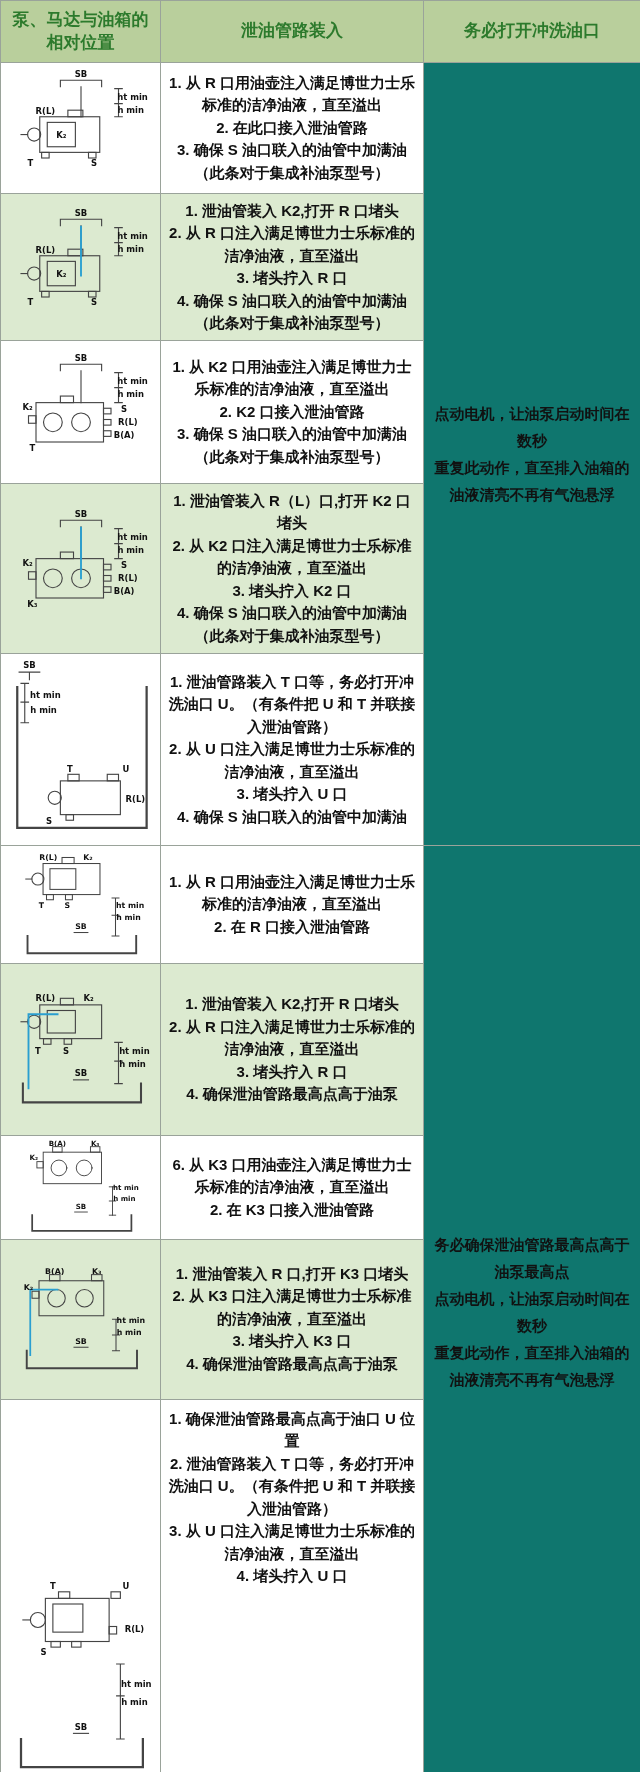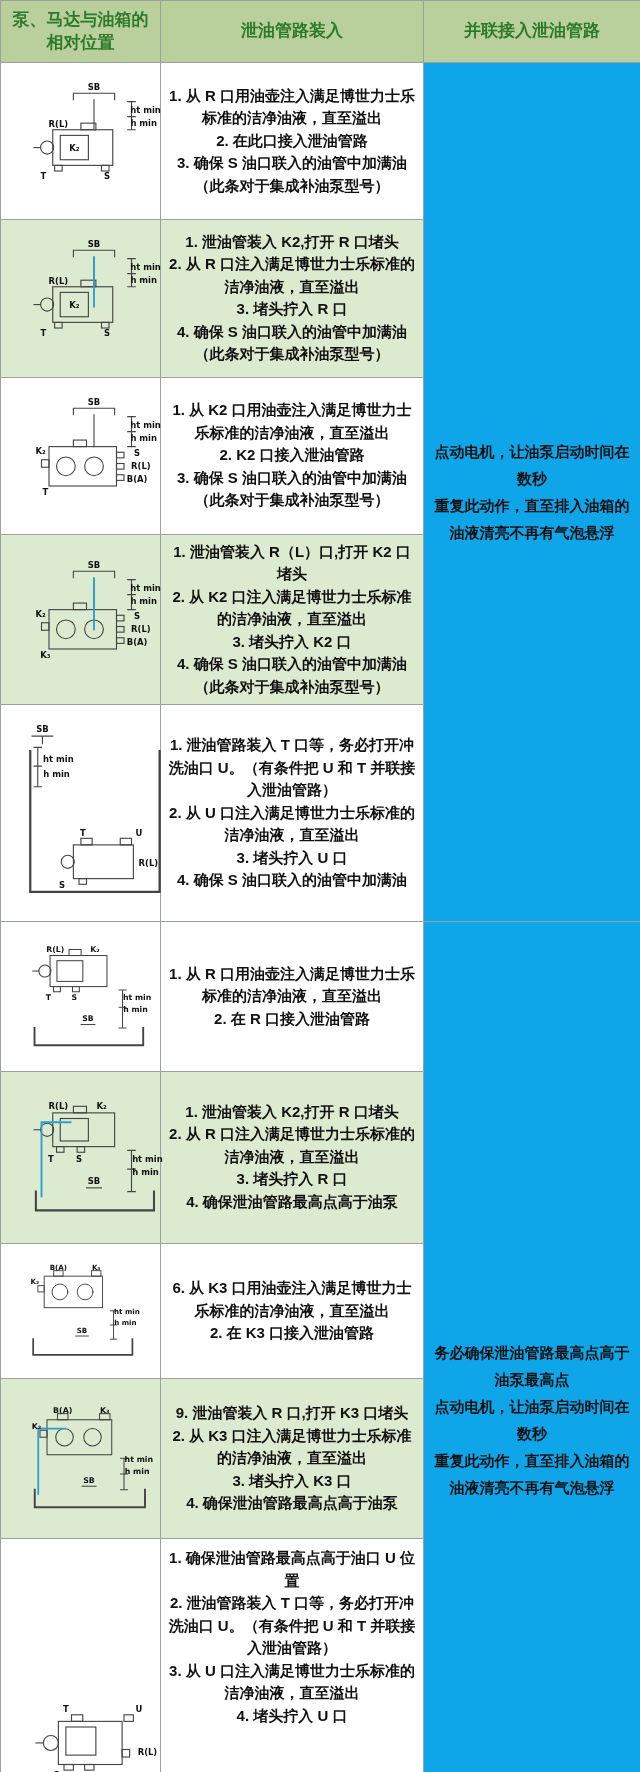--- a/index.html
+++ b/index.html
@@ -19,32 +19,32 @@
   th.hdr{
     background:var(--header-bg);
     color:var(--header-text);
     font-size:17px;font-weight:bold;
     text-align:center;vertical-align:middle;
     height:62px;white-space:pre-line;line-height:1.35;
     padding:2px 4px;
   }
   tr.shaded td{background:var(--shade);}
   td.diagram-cell{
-    vertical-align:middle;padding:18px;
+    text-align:center;vertical-align:middle;padding:2px;
     background:#ffffff;
     margin-left:30px;
   }
   tr.shaded td.diagram-cell{background:var(--shade);}
   td.steps-cell{
     font-size:15px;font-weight:bold;text-align:center;vertical-align:middle;
     white-space:pre-line;line-height:1.5;padding:4px 6px;color:var(--text);
   }
   td.note-cell{
     font-size:15px;font-weight:bold;text-align:center;vertical-align:middle;
-    white-space:pre-line;line-height:1.8;padding:4px 10px;background:#0ea5e9;color:var(--text);
+    white-space:pre-line;line-height:1.8;padding:4px 10px;background:#0f766e;color:var(--text);
   }
   svg.diagram{display:inline-block;}
   svg .dln{fill:none;stroke:var(--stroke);stroke-width:1.2;stroke-linecap:square;}
   svg .hl{fill:none;stroke:var(--hl);stroke-width:2;}
   svg text.dlab{font:bold 9px "DejaVu Sans",sans-serif;fill:var(--text);}
 </style>
 </head>
 <body>
 
 <div class="wrap">
@@ -52,21 +52,21 @@
     <colgroup>
       <col style="width:160px">
         <col style="width:263px">
         <col style="width:217px">
     </colgroup>
     <thead>
       <tr>
         <th class="hdr">泵、马达与油箱的
 相对位置</th>
         <th class="hdr">泄油管路装入</th>
-        <th class="hdr">并联接入泄油管路</th>
+        <th class="hdr">务必打开冲洗油口</th>
       </tr>
     </thead>
     <tbody>
         <tr>
           <td class="diagram-cell" style="height: 131px;"><svg class="diagram" viewBox="0 0 160 124" width="150">
               <g class="dln">
                 <path d="M58,13 H102 M58,13 V20 M102,13 V20"></path>
                 <path d="M80,20 V52"></path>
                 <path d="M116,22 H124 M120,22 V52 M116,38 H124 M116,52 H124"></path>
                 <rect x="36" y="52" width="64" height="38"></rect>
@@ -295,21 +295,21 @@
                 <path d="M116,62 H124 M120,62 V98 M116,80 H124 M116,98 H124"></path>
               </g>
               <path class="hl" d="M54,28 H22 V104"></path>
               <text class="dlab" text-anchor="middle" x="50" y="10">B(A)</text>
               <text class="dlab" text-anchor="middle" x="20" y="28">K₂</text>
               <text class="dlab" text-anchor="middle" x="98" y="10">K₃</text>
               <text class="dlab" text-anchor="middle" x="80" y="90">SB</text>
               <text class="dlab" text-anchor="middle" x="137" y="66">ht min</text>
               <text class="dlab" text-anchor="middle" x="135" y="80">h min</text>
             </svg></td>
-          <td class="steps-cell">9. 泄油管装入 R 口,打开 K3 口堵头
+          <td class="steps-cell">1. 泄油管装入 R 口,打开 K3 口堵头
 2. 从 K3 口注入满足博世力士乐标准的洁净油液，直至溢出
 3. 堵头拧入 K3 口
 4. 确保泄油管路最高点高于油泵</td>
         </tr>
         <tr>
           <td class="diagram-cell" style="height: 380px; vertical-align: bottom;"><svg class="diagram" viewBox="0 0 160 212" width="150">
               <g class="dln">
                 <rect x="42" y="26" width="68" height="46"></rect>
                 <rect x="50" y="32" width="32" height="30"></rect>
                 <circle cx="34" cy="49" r="8"></circle>

